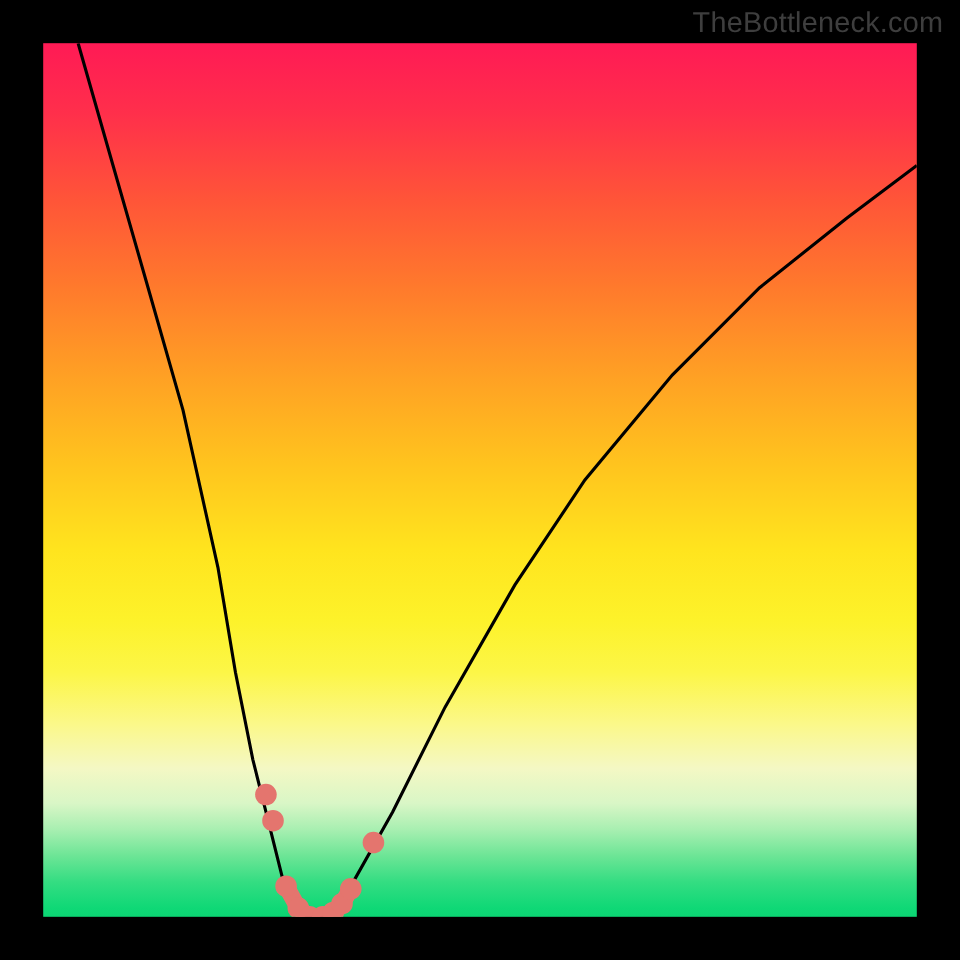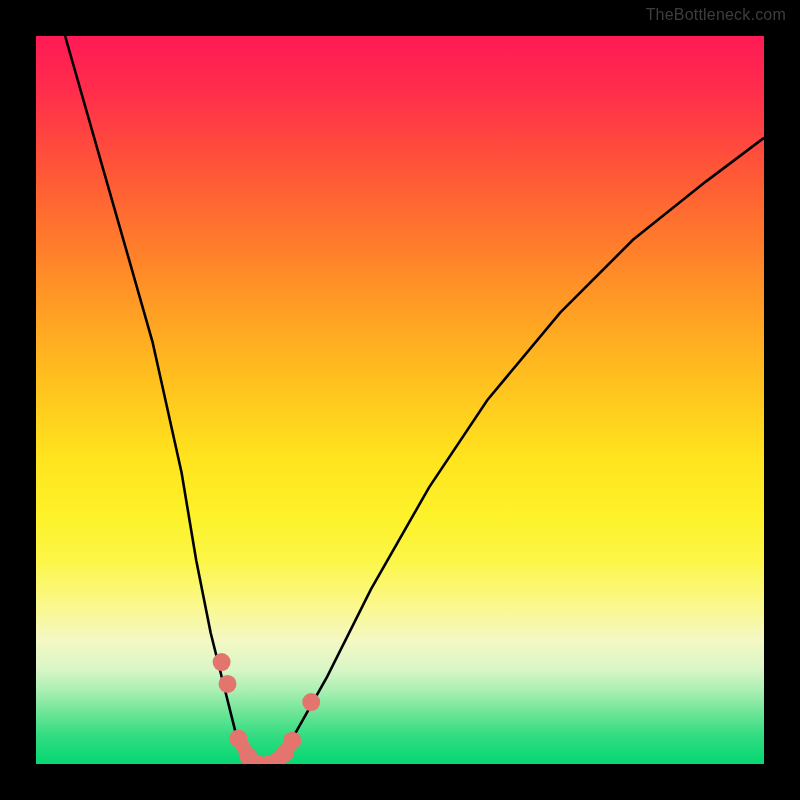--- a/index.html
+++ b/index.html
@@ -9,21 +9,21 @@
     background: #000;
     position: relative;
     font-family: Arial, Helvetica, sans-serif;
     overflow: hidden;
   }
   .watermark {
     position: absolute;
     top: 6px;
     right: 14px;
     color: #3e3e3e;
-    font-size: 16px;
+    font-size: 24px;
     font-weight: 400;
     letter-spacing: 0.2px;
     z-index: 10;
   }
   .plot-area {
     position: absolute;
     left: 36px;
     top: 36px;
     width: 728px;
     height: 728px;

